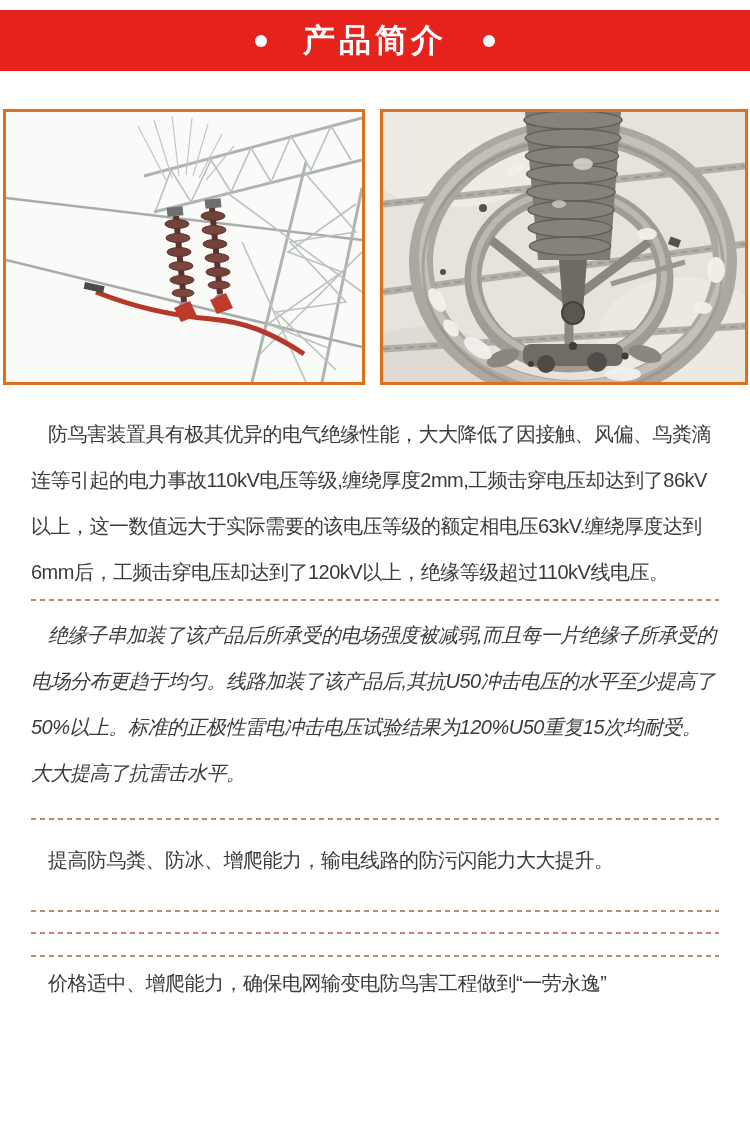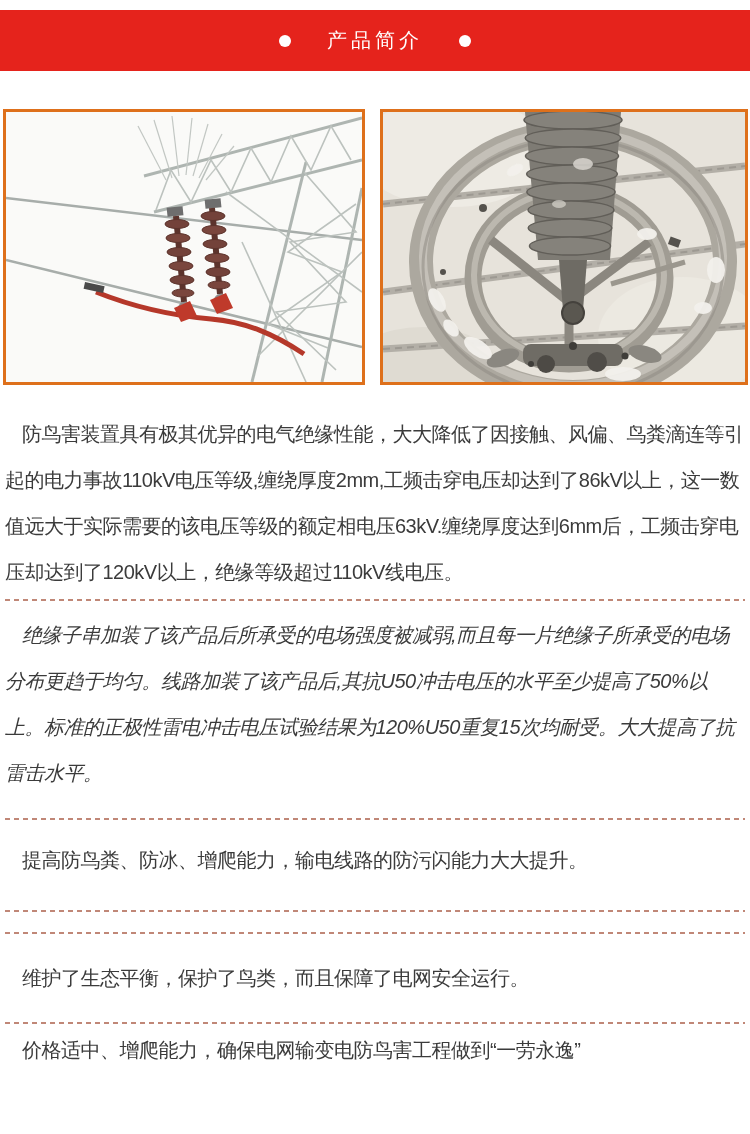--- a/index.html
+++ b/index.html
@@ -7,34 +7,34 @@
     width:750px;height:1134px;overflow:hidden;background:#ffffff;
     font-family:"Liberation Sans","DejaVu Sans",sans-serif;
     position:relative;
   }
   
   .banner{
     margin-top:10px;height:61px;background:#e5231c;
     display:flex;align-items:center;justify-content:center;gap:24px;
   }
   .banner h1{
-    margin:12px;color:#ffffff;font-size:20px;font-weight:normal;letter-spacing:4px;
+    margin:12px;color:#ffffff;font-size:32px;font-weight:bold;letter-spacing:4px;
   }
   .dot{width:12px;height:12px;border-radius:50%;background:#ffffff;flex:0 0 auto;}
   
   .photos{
     margin-top:38px;display:flex;justify-content:space-between;
     padding-left:3px;padding-right:2px;
   }
   figure{margin:0;}
   .photo{border:3px solid #de701b;font-size:0;background:#fff;}
   .photo svg{display:block;}
   
   .content{
-    padding:0 5px;color:#3b3b3b;font-size:20px;line-height:46px;
+    padding:0 31px;color:#3b3b3b;font-size:20px;line-height:46px;
     letter-spacing:-0.5px;
   }
   .para{margin:0;text-indent:17px;}
   .divider{
     height:2px;width:100%;
     background:repeating-linear-gradient(90deg,#c08777 0 5px,transparent 5px 9px);
   }
   .mt-p1{margin-top:26px;}
   .mt-d1{margin-top:4px;}
   .mt-p2{margin-top:11px;font-style:italic;}
@@ -201,18 +201,17 @@
   </div>
 
   <main class="content">
     <p class="para mt-p1">防鸟害装置具有极其优异的电气绝缘性能，大大降低了因接触、风偏、鸟粪滴连等引起的电力事故110kV电压等级,缠绕厚度2mm,工频击穿电压却达到了86kV以上，这一数值远大于实际需要的该电压等级的额定相电压63kV.缠绕厚度达到6mm后，工频击穿电压却达到了120kV以上，绝缘等级超过110kV线电压。</p>
     <div class="divider mt-d1"></div>
     <p class="para mt-p2">绝缘子串加装了该产品后所承受的电场强度被减弱,而且每一片绝缘子所承受的电场分布更趋于均匀。线路加装了该产品后,其抗U50冲击电压的水平至少提高了50%以上。标准的正极性雷电冲击电压试验结果为120%U50重复15次均耐受。大大提高了抗雷击水平。</p>
     <div class="divider mt-d2"></div>
     <p class="para mt-p3">提高防鸟粪、防冰、增爬能力，输电线路的防污闪能力大大提升。</p>
     <div class="divider mt-d3"></div>
     <div class="divider mt-d4"></div>
-    <p class="para mt-p5">维护了生态平衡，保护了鸟类，而且保障了电网安全运行。</p>
     <div class="divider mt-d5"></div>
     <p class="para mt-p6">价格适中、增爬能力，确保电网输变电防鸟害工程做到“一劳永逸”</p>
   </main>
 
 </div>
 
 </body></html>

